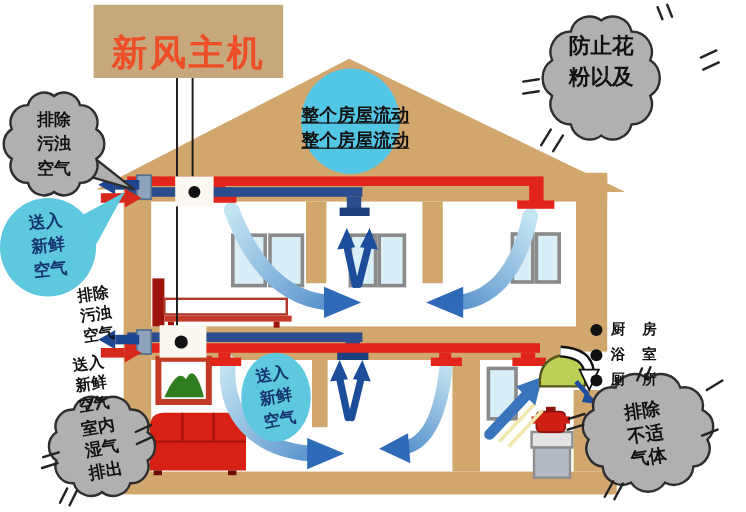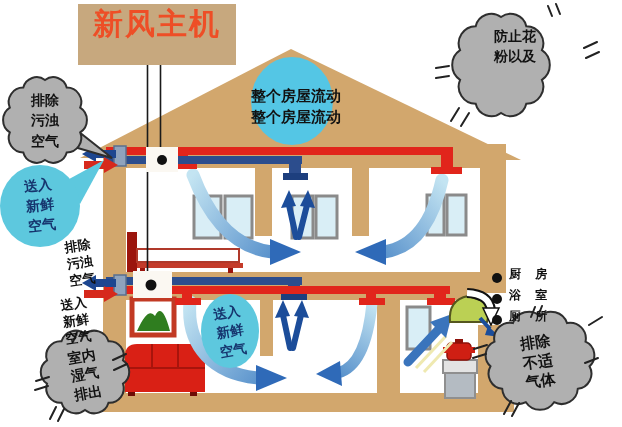--- a/index.html
+++ b/index.html
@@ -2,25 +2,25 @@
 <html><head>
 <meta charset="utf-8">
 <style>
   html,body{margin:0;padding:0;background:#fff;}
   #stage{position:relative;width:622px;height:427px;overflow:hidden;background:#fff;
          font-family:"DejaVu Sans","Liberation Sans",sans-serif;}
   #art{position:absolute;left:0;top:0;}
   .txt{position:absolute;font-weight:bold;color:#111;text-align:center;white-space:nowrap;}
   .txt div{white-space:nowrap;}
   #title-box{position:absolute;left:78px;top:4px;width:158px;height:61px;background:#c7a87e;
-             display:flex;align-items:flex-start;justify-content:center;}
+             display:flex;align-items:flex-end;justify-content:center;}
   #title-box .t{font-size:30px;font-weight:bold;color:#ee4e26;letter-spacing:2px;}
   .navy{color:#16356e;}
   .legend{position:absolute;left:492px;top:266px;}
-  .legend .row{display:flex;align-items:flex-end;margin-bottom:4px;}
+  .legend .row{display:flex;align-items:center;margin-bottom:4px;}
   .legend .dot{width:10px;height:10px;border-radius:50%;background:#111;margin-right:7px;}
   .legend .lab{font-size:12px;font-weight:bold;color:#111;letter-spacing:5px;}
 </style>
 </head>
 <body>
 
 <div id="stage">
 
 <svg id="art" width="622" height="427" viewBox="0 0 622 427">
   <defs>
@@ -198,26 +198,26 @@
     <path d="M548,6 L552,16 M556,4 L560,14 M584,48 L597,42 M586,58 L599,52 M436,68 L449,66 M436,78 L449,76 M459,108 L451,121 M469,113 L461,126"></path>
     <path d="M77,332 L73,342 M85,331 L81,341 M113,360 L126,354 M114,370 L127,364 M36,381 L49,377 M35,390 L48,386 M56,407 L50,419 M64,409 L58,421"></path>
     <path d="M535,307 L531,317 M542,306 L538,316 M589,325 L602,317 M474,349 L487,345 M473,358 L486,354 M511,401 L504,414 M519,403 L512,416 M585,363 L598,358"></path>
   </g>
 </svg>
 
 <div id="title-box">
   <span class="t">新风主机</span>
 </div>
 
-<div class="txt" style="left:226px;top:86px;width:140px;font-size:15px;line-height:1.4;">
+<div class="txt" style="left:226px;top:86px;width:140px;font-size:15px;line-height:1.4;text-decoration:underline;">
   <div>整个房屋流动</div>
   <div>整个房屋流动</div>
 </div>
 
-<div class="txt" style="left:466px;top:26px;width:70px;font-size:14px;line-height:1.45;text-align:right;">
+<div class="txt" style="left:466px;top:26px;width:70px;font-size:18px;line-height:1.45;">
   <div>防止花</div>
   <div>粉以及</div>
 </div>
 
 <div class="txt" style="left:15px;top:90px;width:60px;font-size:14px;line-height:1.45;">
   <div>排除</div>
   <div>污浊</div>
   <div>空气</div>
 </div>
 

